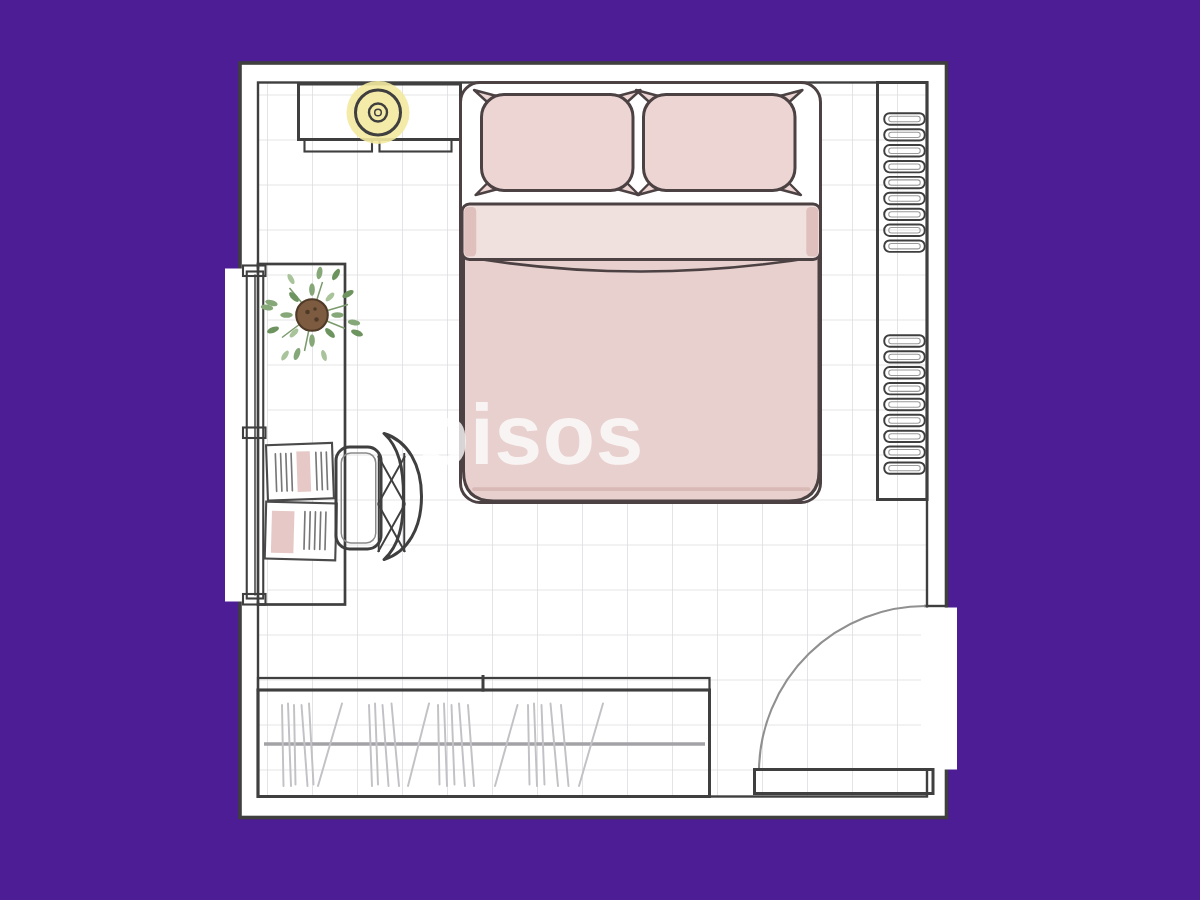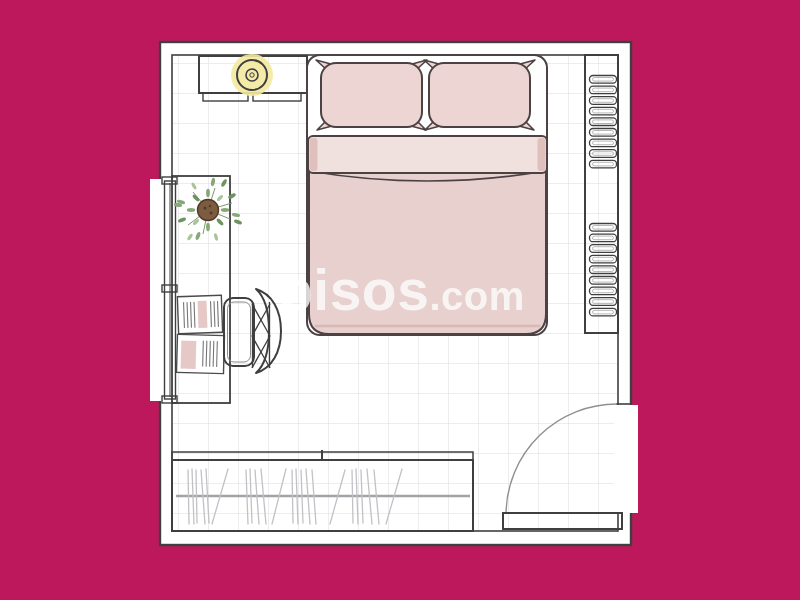--- a/index.html
+++ b/index.html
@@ -1,16 +1,16 @@
 <!DOCTYPE html>
 <html style="--wall_line: #3f3f3f; --bed_line: #4c4143; --floor_grid: #dcdce0; --duvet_pink: #e7d0cd; --sheet_pink: #f0e0de; --pillow_pink: #ecd5d2; --fold_pink: #dfc0bd; --duvet_shade_pink: #d9b9b6; --lamp_glow_yellow: #f3e9a0; --lamp_ring_yellow: #efe08e; --plant_green: #86a878; --plant_green_dark: #6d945e; --plant_green_light: #a9c49a; --stem_green: #7b9a6d; --pot_brown: #7d5b40; --pot_brown_dark: #4f3a28; --clothes_line_gray: #c2c2c6; --rail_gray: #a3a3a7; --arc_gray: #909090; --watermark_white: #ffffff;"><head>
 <meta charset="utf-8">
 <style>
   html,body{margin:0;padding:0;background:#ffffff;}
-  #stage{position:relative;width:800px;height:600px;background:#be185d;overflow:hidden;
+  #stage{position:relative;width:800px;height:600px;background:#4c1d95;overflow:hidden;
          font-family:"Liberation Sans",sans-serif;}
   #plan-svg{position:absolute;left:0;top:0;}
   .wallline{stroke:var(--wall_line);fill:none;}
   .bedline{stroke:var(--bed_line);}
   #watermark{position:absolute;left:278px;top:262px;display:flex;align-items:baseline;
              color:var(--watermark_white);opacity:.78;font-weight:bold;letter-spacing:.5px;
              pointer-events:none;white-space:nowrap;}
   #watermark .brand{font-size:57px;line-height:1;}
   #watermark .tld{font-size:40px;line-height:1;}
 </style>
@@ -230,15 +230,14 @@
       <line x1="361" y1="470" x2="363" y2="523"></line>
           <line x1="367" y1="469" x2="372" y2="524"></line>
       <line x1="374" y1="470" x2="379" y2="524"></line>
       <line x1="386" y1="524" x2="402" y2="469"></line>
     </g>
   </g>
 </svg>
 
 <div id="watermark">
   <span class="brand">pisos</span>
-      <span class="tld">.com</span>
 </div>
 </div>
 
 </body></html>

